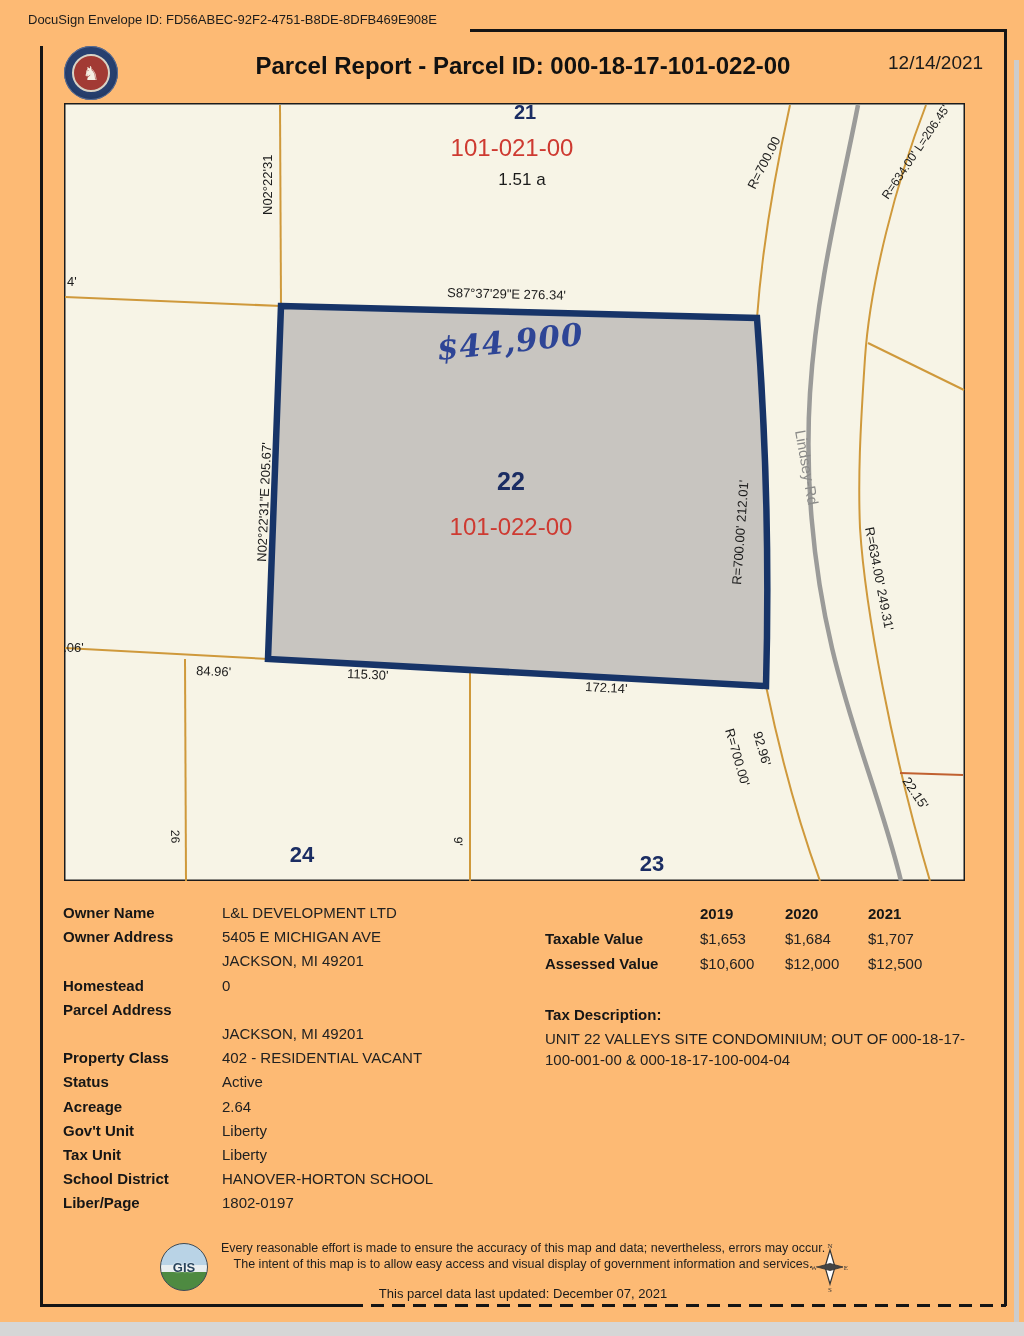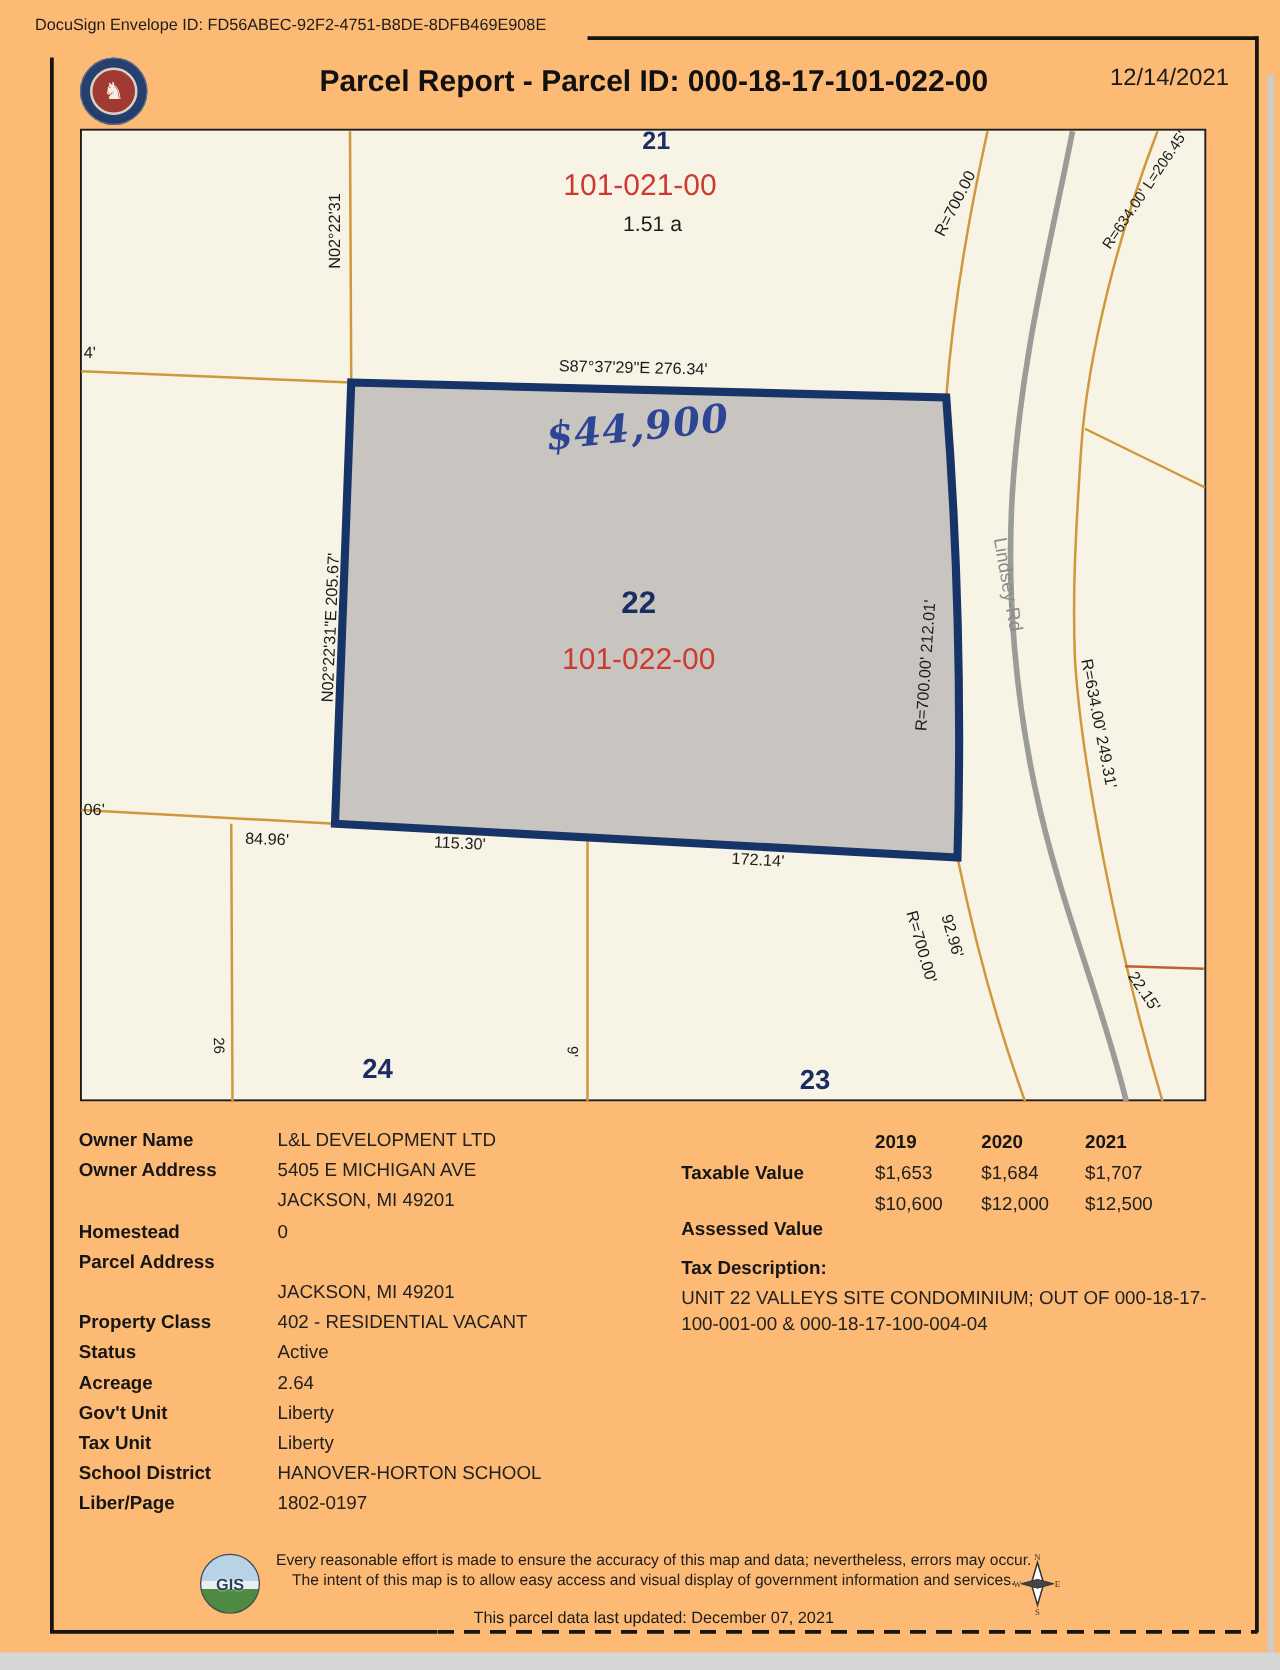--- a/index.html
+++ b/index.html
@@ -172,21 +172,21 @@
 
   <div class="abs thead" style="left:700px;top:905px;">2019</div>
   <div class="abs thead" style="left:785px;top:905px;">2020</div>
   <div class="abs thead" style="left:868px;top:905px;">2021</div>
 
   <div class="abs tlabel" style="left:545px;top:930px;">Taxable Value</div>
   <div class="abs tval" style="left:700px;top:930px;">$1,653</div>
   <div class="abs tval" style="left:785px;top:930px;">$1,684</div>
   <div class="abs tval" style="left:868px;top:930px;">$1,707</div>
 
-  <div class="abs tlabel" style="left:545px;top:955px;margin-top:20px;">Assessed Value</div>
+  <div class="abs tlabel" style="left:545px;top:955px;">Assessed Value</div>
   <div class="abs tval" style="left:700px;top:955px;">$10,600</div>
   <div class="abs tval" style="left:785px;top:955px;">$12,000</div>
   <div class="abs tval" style="left:868px;top:955px;">$12,500</div>
 
   <div class="abs tlabel" style="left:545px;top:1006px;">Tax Description:</div>
   <div class="abs descline" style="left:545px;top:1030px;width:430px;">UNIT 22 VALLEYS SITE CONDOMINIUM; OUT OF 000-18-17-</div>
   <div class="abs descline" style="left:545px;top:1051px;width:430px;">100-001-00 &amp; 000-18-17-100-004-04</div>
 
   <div class="abs gis">
     <span>GIS</span>

